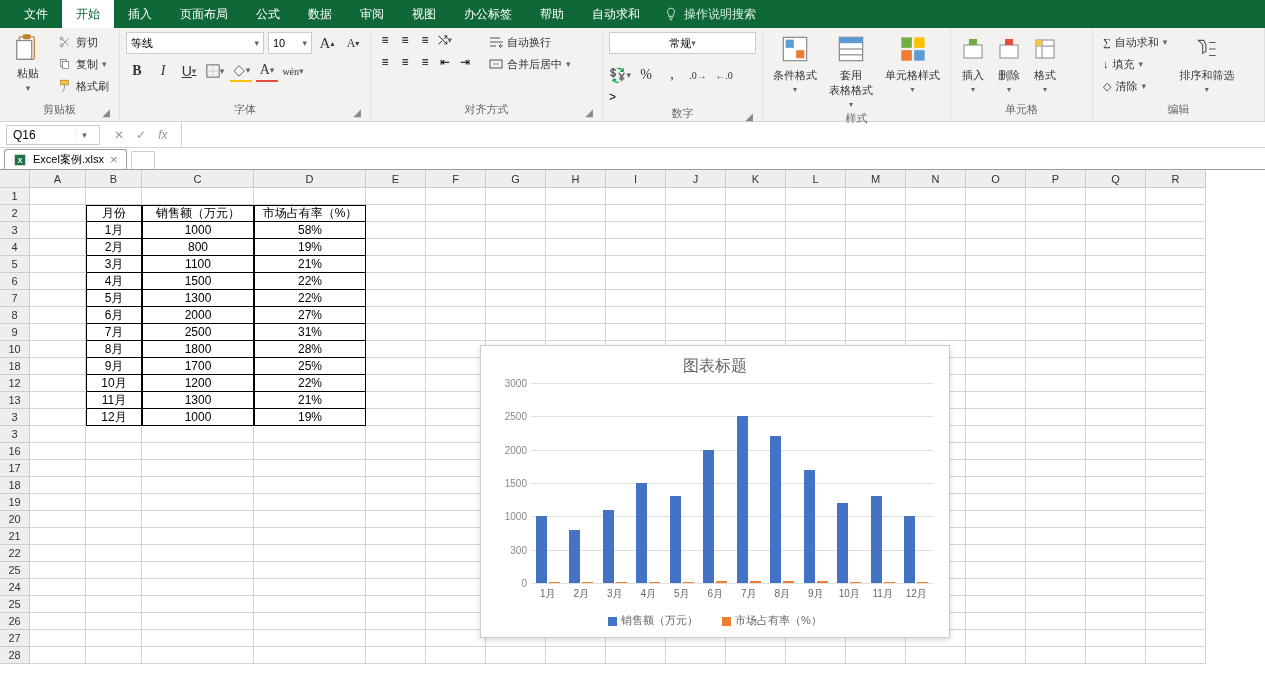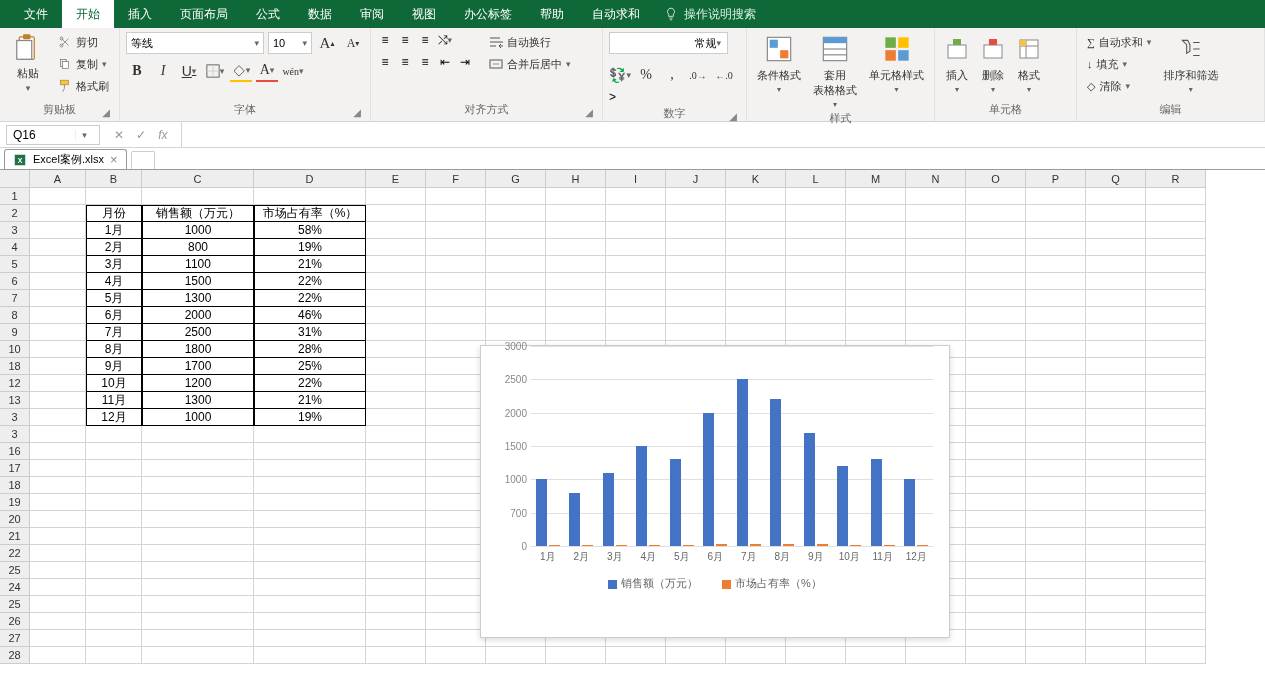--- a/index.html
+++ b/index.html
@@ -73,21 +73,21 @@
 .lg-sw { width:9px; height:9px; display:inline-block; margin-right:4px; vertical-align:middle;}
 
 
 .fontname { border:1px solid #ccc; background:#fff; height:22px; width:138px; display:flex; align-items:center; padding:0 4px; font-size:11px; justify-content:space-between;}
 .fontsize { border:1px solid #ccc; background:#fff; height:22px; width:44px; display:flex; align-items:center; padding:0 4px; font-size:11px; justify-content:space-between;}
 .frow { display:flex; gap:4px; align-items:center;}
 .fmt-btn { width:22px; height:22px; display:flex; align-items:center; justify-content:center; font-family:"Times New Roman",serif; font-size:14px; color:#333;}
 .fmt-btn.underline-y { border-bottom:2px solid #ffc000;}
 .fmt-btn.underline-r { border-bottom:2px solid #e74c3c;}
 
-.numfmt { border:1px solid #ccc; background:#fff; height:22px; width:119px; display:flex; align-items:center; padding:0 6px; font-size:11px; justify-content:flex-end; margin-bottom:6px;}
+.numfmt { border:1px solid #ccc; background:#fff; height:22px; width:147px; display:flex; align-items:center; padding:0 6px; font-size:11px; justify-content:center; margin-bottom:6px;}
 
 .icnbtn { display:flex; flex-direction:column; align-items:center; font-size:11px; color:#333; gap:2px; padding:0 4px;}
 .icnbtn .ico { height:34px; display:flex; align-items:center;}
 .icnbtn .dd { font-size:8px;}
 
 </style>
 </head>
 <body>
 
 <div class="ribbon-tabs">
@@ -565,21 +565,21 @@
       <div class="cell" style="left: 756px; top: 102px; width: 60px; height: 17px;"></div>
       <div class="cell" style="left: 816px; top: 102px; width: 60px; height: 17px;"></div>
       <div class="cell" style="left: 876px; top: 102px; width: 60px; height: 17px;"></div>
       <div class="cell" style="left: 936px; top: 102px; width: 60px; height: 17px;"></div>
       <div class="cell" style="left: 996px; top: 102px; width: 60px; height: 17px;"></div>
       <div class="cell" style="left: 1056px; top: 102px; width: 60px; height: 17px;"></div>
       <div class="cell" style="left: 1116px; top: 102px; width: 60px; height: 17px;"></div>
       <div class="cell" style="left: 0px; top: 119px; width: 56px; height: 17px;"></div>
       <div class="cell tb-l tb-r tb-b" style="left: 56px; top: 119px; width: 56px; height: 17px;">6月</div>
       <div class="cell tb-l tb-r tb-b" style="left: 112px; top: 119px; width: 112px; height: 17px;">2000</div>
-      <div class="cell tb-l tb-r tb-b" style="left: 224px; top: 119px; width: 112px; height: 17px;">46%</div>
+      <div class="cell tb-l tb-r tb-b" style="left: 224px; top: 119px; width: 112px; height: 17px;">27%</div>
       <div class="cell" style="left: 336px; top: 119px; width: 60px; height: 17px;"></div>
       <div class="cell" style="left: 396px; top: 119px; width: 60px; height: 17px;"></div>
       <div class="cell" style="left: 456px; top: 119px; width: 60px; height: 17px;"></div>
       <div class="cell" style="left: 516px; top: 119px; width: 60px; height: 17px;"></div>
       <div class="cell" style="left: 576px; top: 119px; width: 60px; height: 17px;"></div>
       <div class="cell" style="left: 636px; top: 119px; width: 60px; height: 17px;"></div>
       <div class="cell" style="left: 696px; top: 119px; width: 60px; height: 17px;"></div>
       <div class="cell" style="left: 756px; top: 119px; width: 60px; height: 17px;"></div>
       <div class="cell" style="left: 816px; top: 119px; width: 60px; height: 17px;"></div>
       <div class="cell" style="left: 876px; top: 119px; width: 60px; height: 17px;"></div>
@@ -943,24 +943,25 @@
       <div class="cell" style="left: 756px; top: 459px; width: 60px; height: 17px;"></div>
       <div class="cell" style="left: 816px; top: 459px; width: 60px; height: 17px;"></div>
       <div class="cell" style="left: 876px; top: 459px; width: 60px; height: 17px;"></div>
       <div class="cell" style="left: 936px; top: 459px; width: 60px; height: 17px;"></div>
       <div class="cell" style="left: 996px; top: 459px; width: 60px; height: 17px;"></div>
       <div class="cell" style="left: 1056px; top: 459px; width: 60px; height: 17px;"></div>
       <div class="cell" style="left: 1116px; top: 459px; width: 60px; height: 17px;"></div>
     </div>
 
   <div class="chart-box">
+    <div class="chart-title">图表标题</div>
     <div class="plot" id="plot">
       <div class="y-ticks" id="yticks">
           <div style="top: 200px;">0</div>
-          <div style="top: 166.667px;">700</div>
+          <div style="top: 166.667px;">300</div>
           <div style="top: 133.333px;">1000</div>
           <div style="top: 100px;">1500</div>
           <div style="top: 66.6667px;">2000</div>
           <div style="top: 33.3333px;">2500</div>
           <div style="top: 0px;">3000</div>
         </div>
       <div class="grid-lines" id="glines">
           <div class="gl" style="top: 200px;"></div>
           <div class="gl" style="top: 166.667px;"></div>
           <div class="gl" style="top: 133.333px;"></div>

